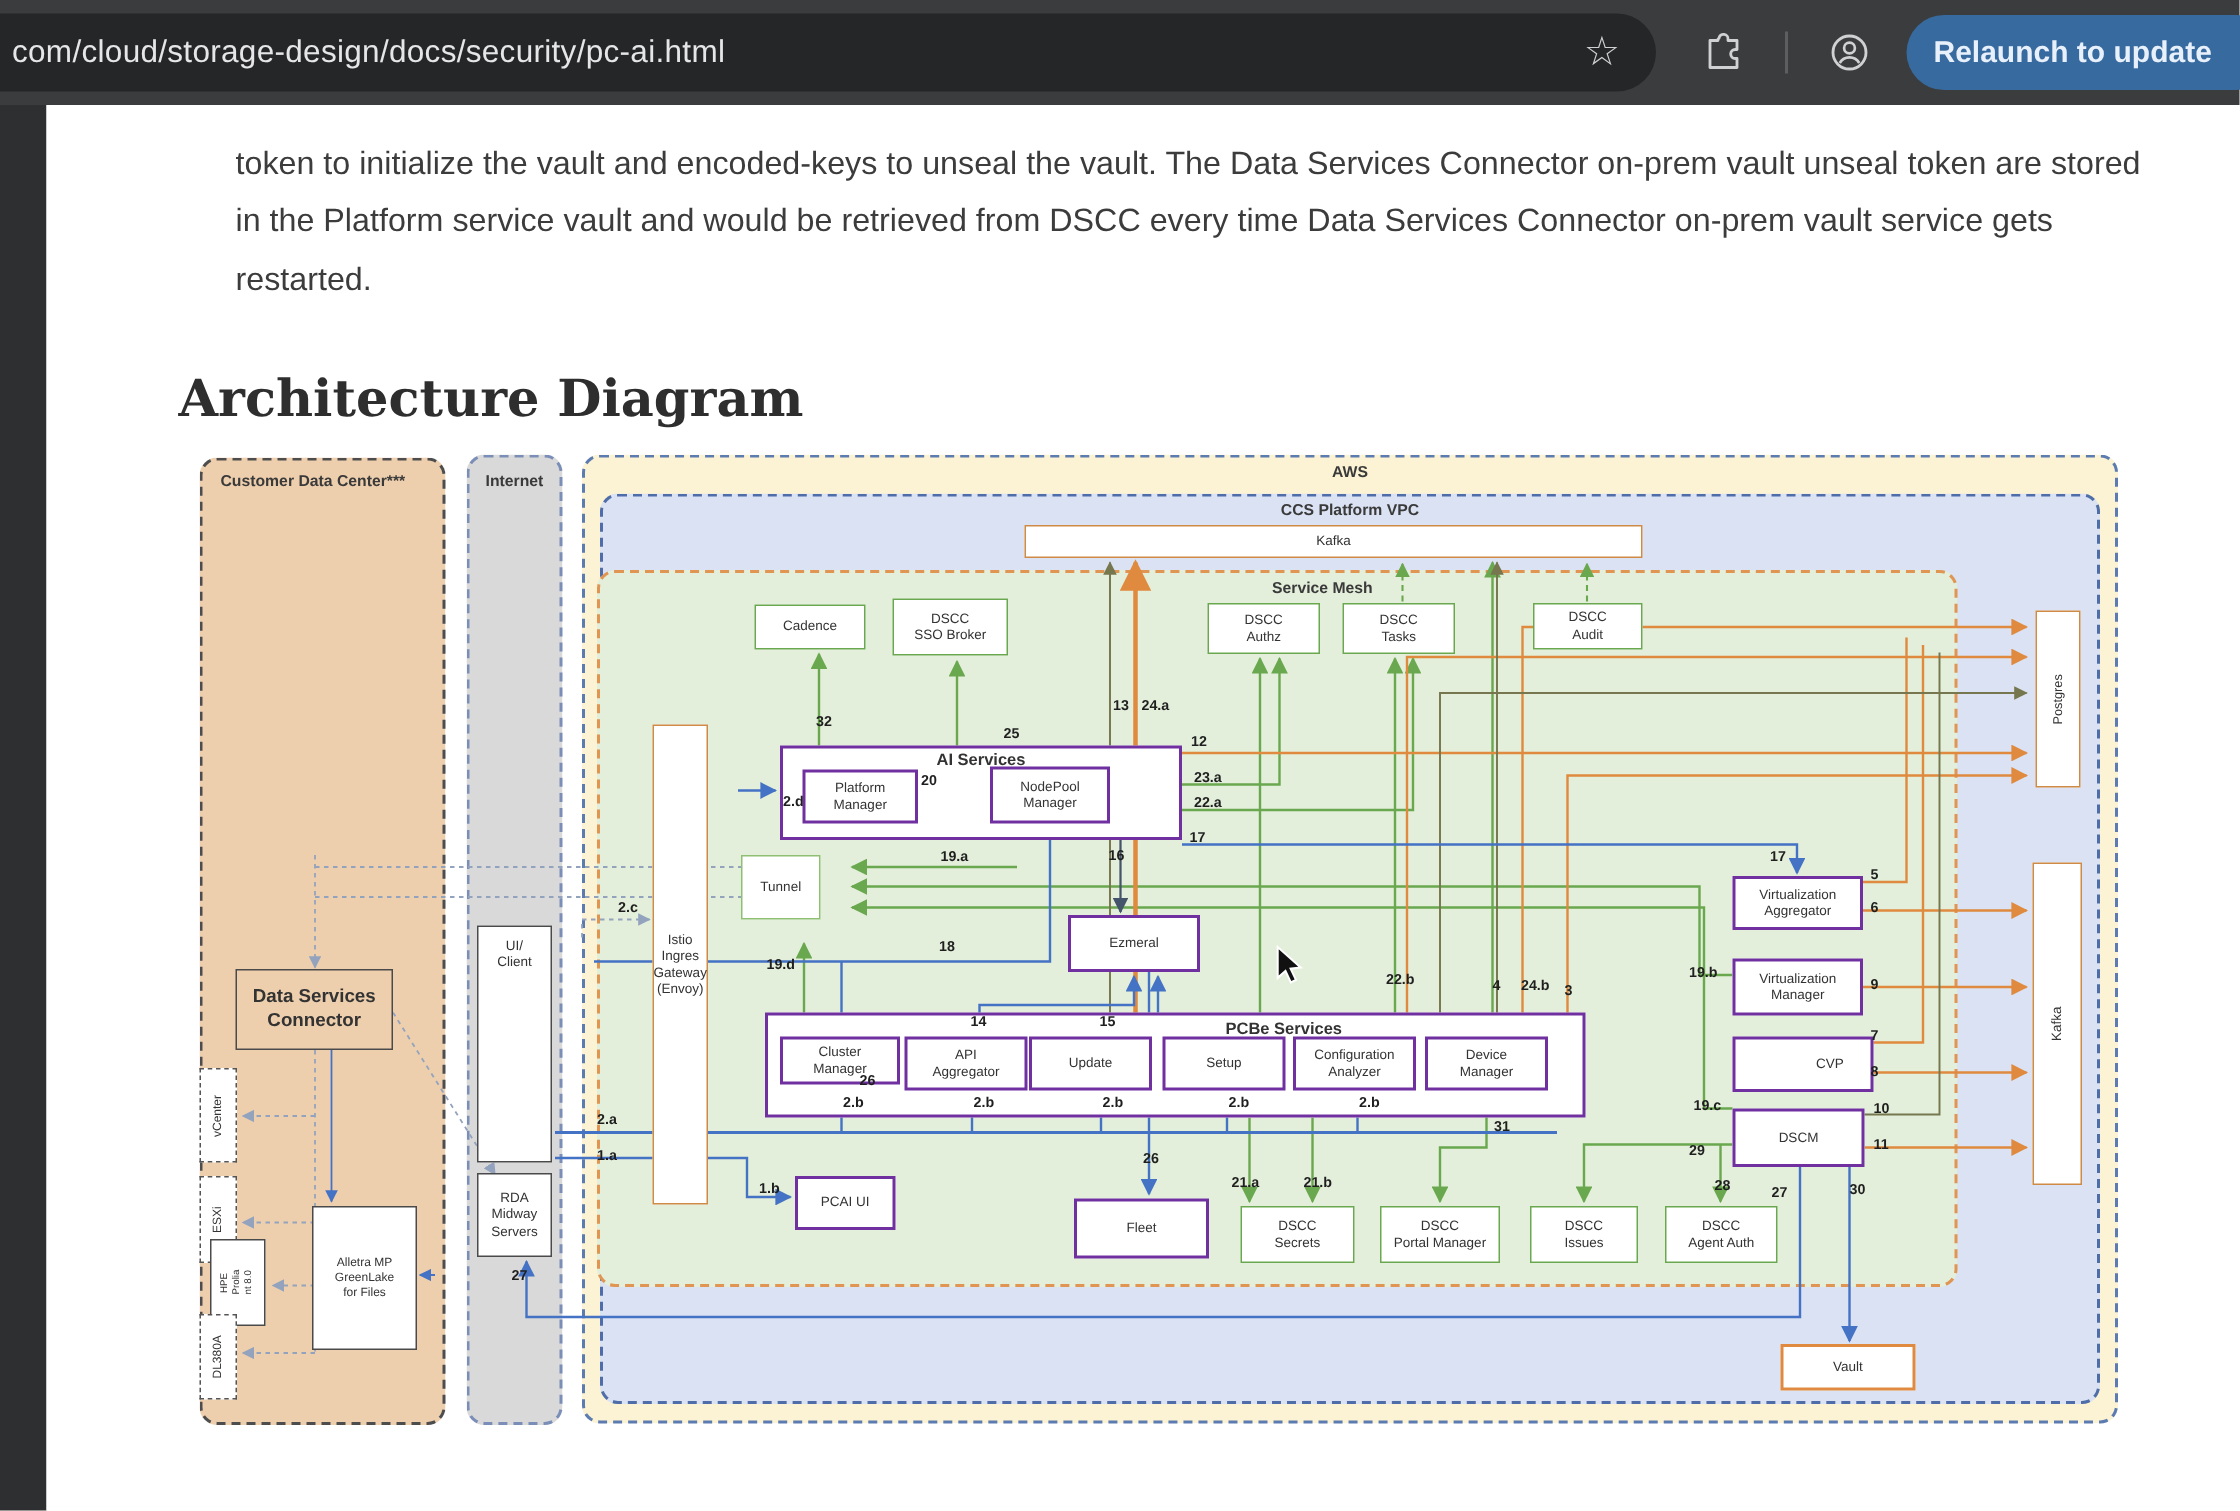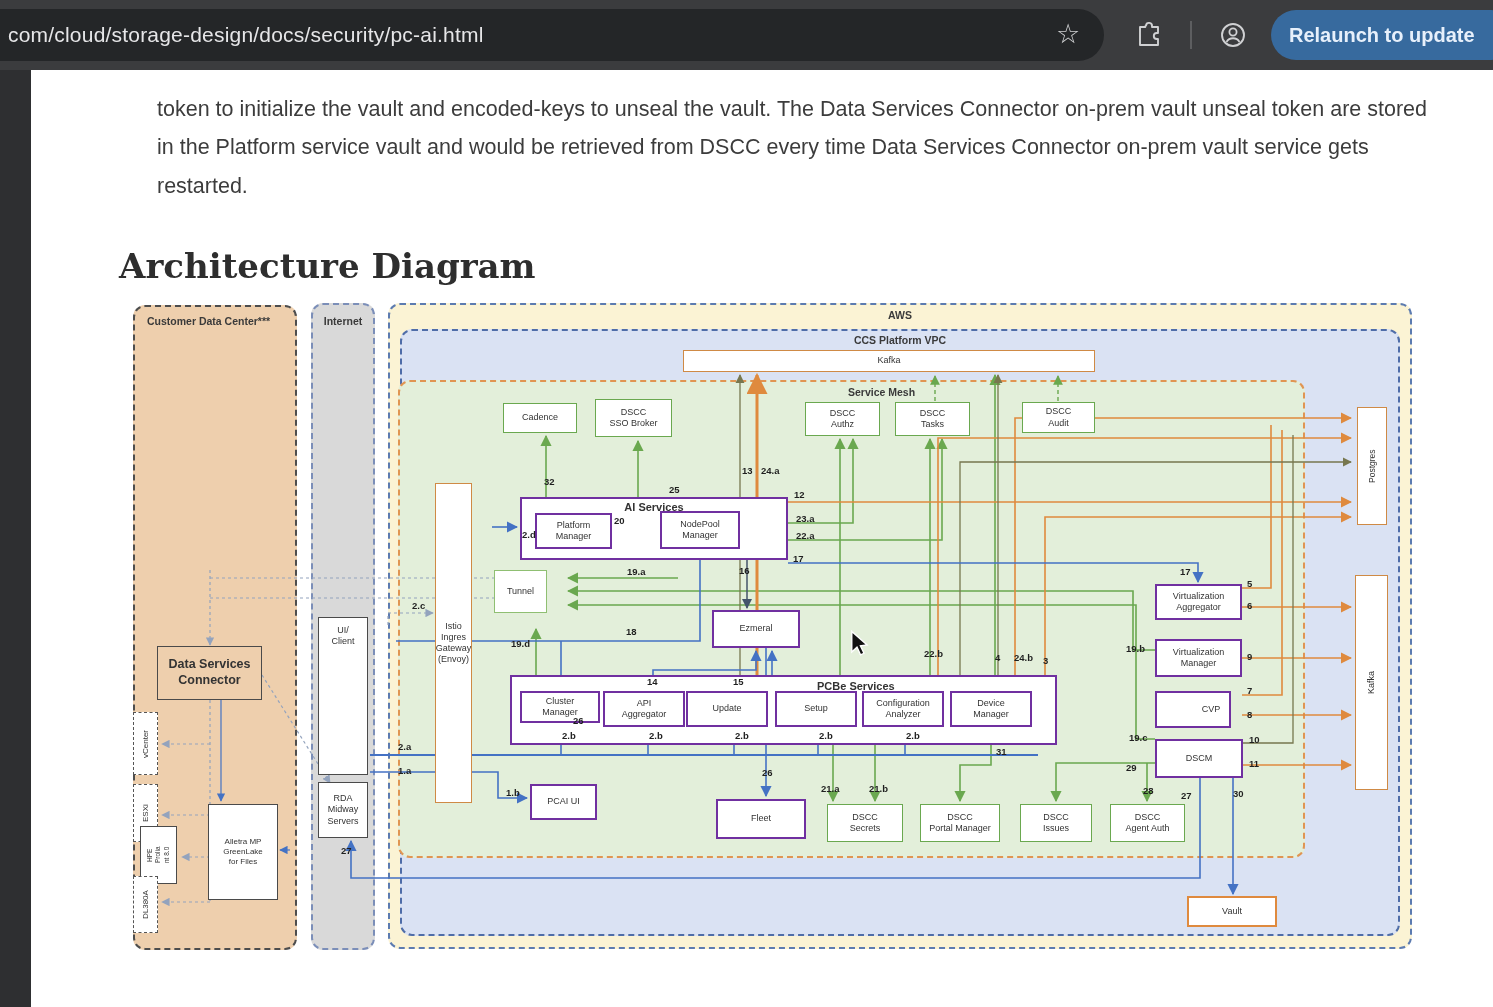--- a/index.html
+++ b/index.html
@@ -236,21 +236,21 @@
 Portal Manager</div>
   <div class="box gbox" style="left:902px;top:509px;width:72px;height:38px;">DSCC
 Issues</div>
   <div class="box gbox" style="left:992px;top:509px;width:75px;height:38px;">DSCC
 Agent Auth</div>
 
   <div class="box pbox" style="left:1037px;top:289px;width:87px;height:36px;">Virtualization
 Aggregator</div>
   <div class="box pbox" style="left:1037px;top:344px;width:87px;height:38px;">Virtualization
 Manager</div>
-  <div class="box pbox" style="left:1037px;top:396px;width:76px;height:37px;padding-left:36px;">CVP</div>
+  <div class="box pbox" style="left:1037px;top:396px;width:94px;height:37px;padding-left:36px;">CVP</div>
   <div class="box pbox" style="left:1037px;top:444px;width:88px;height:39px;">DSCM</div>
 
   <div class="box obox vert" style="left:1237px;top:280px;width:33px;height:215px;font-size:9px;">Kafka</div>
   <div class="box obox vert" style="left:1239px;top:112px;width:30px;height:118px;font-size:8.5px;">Postgres</div>
   <div class="box" style="left:1069px;top:601px;width:90px;height:31px;border:2px solid #df8a3e;">Vault</div>
 
   <div class="box kbox" style="left:39px;top:351px;width:105px;height:54px;background:transparent;font-size:12.5px;font-weight:600;">Data Services
 Connector</div>
   <div class="box dashbox vert" style="left:15px;top:417px;width:25px;height:63px;">vCenter</div>
   <div class="box dashbox vert" style="left:15px;top:489px;width:25px;height:58px;">ESXi</div>

